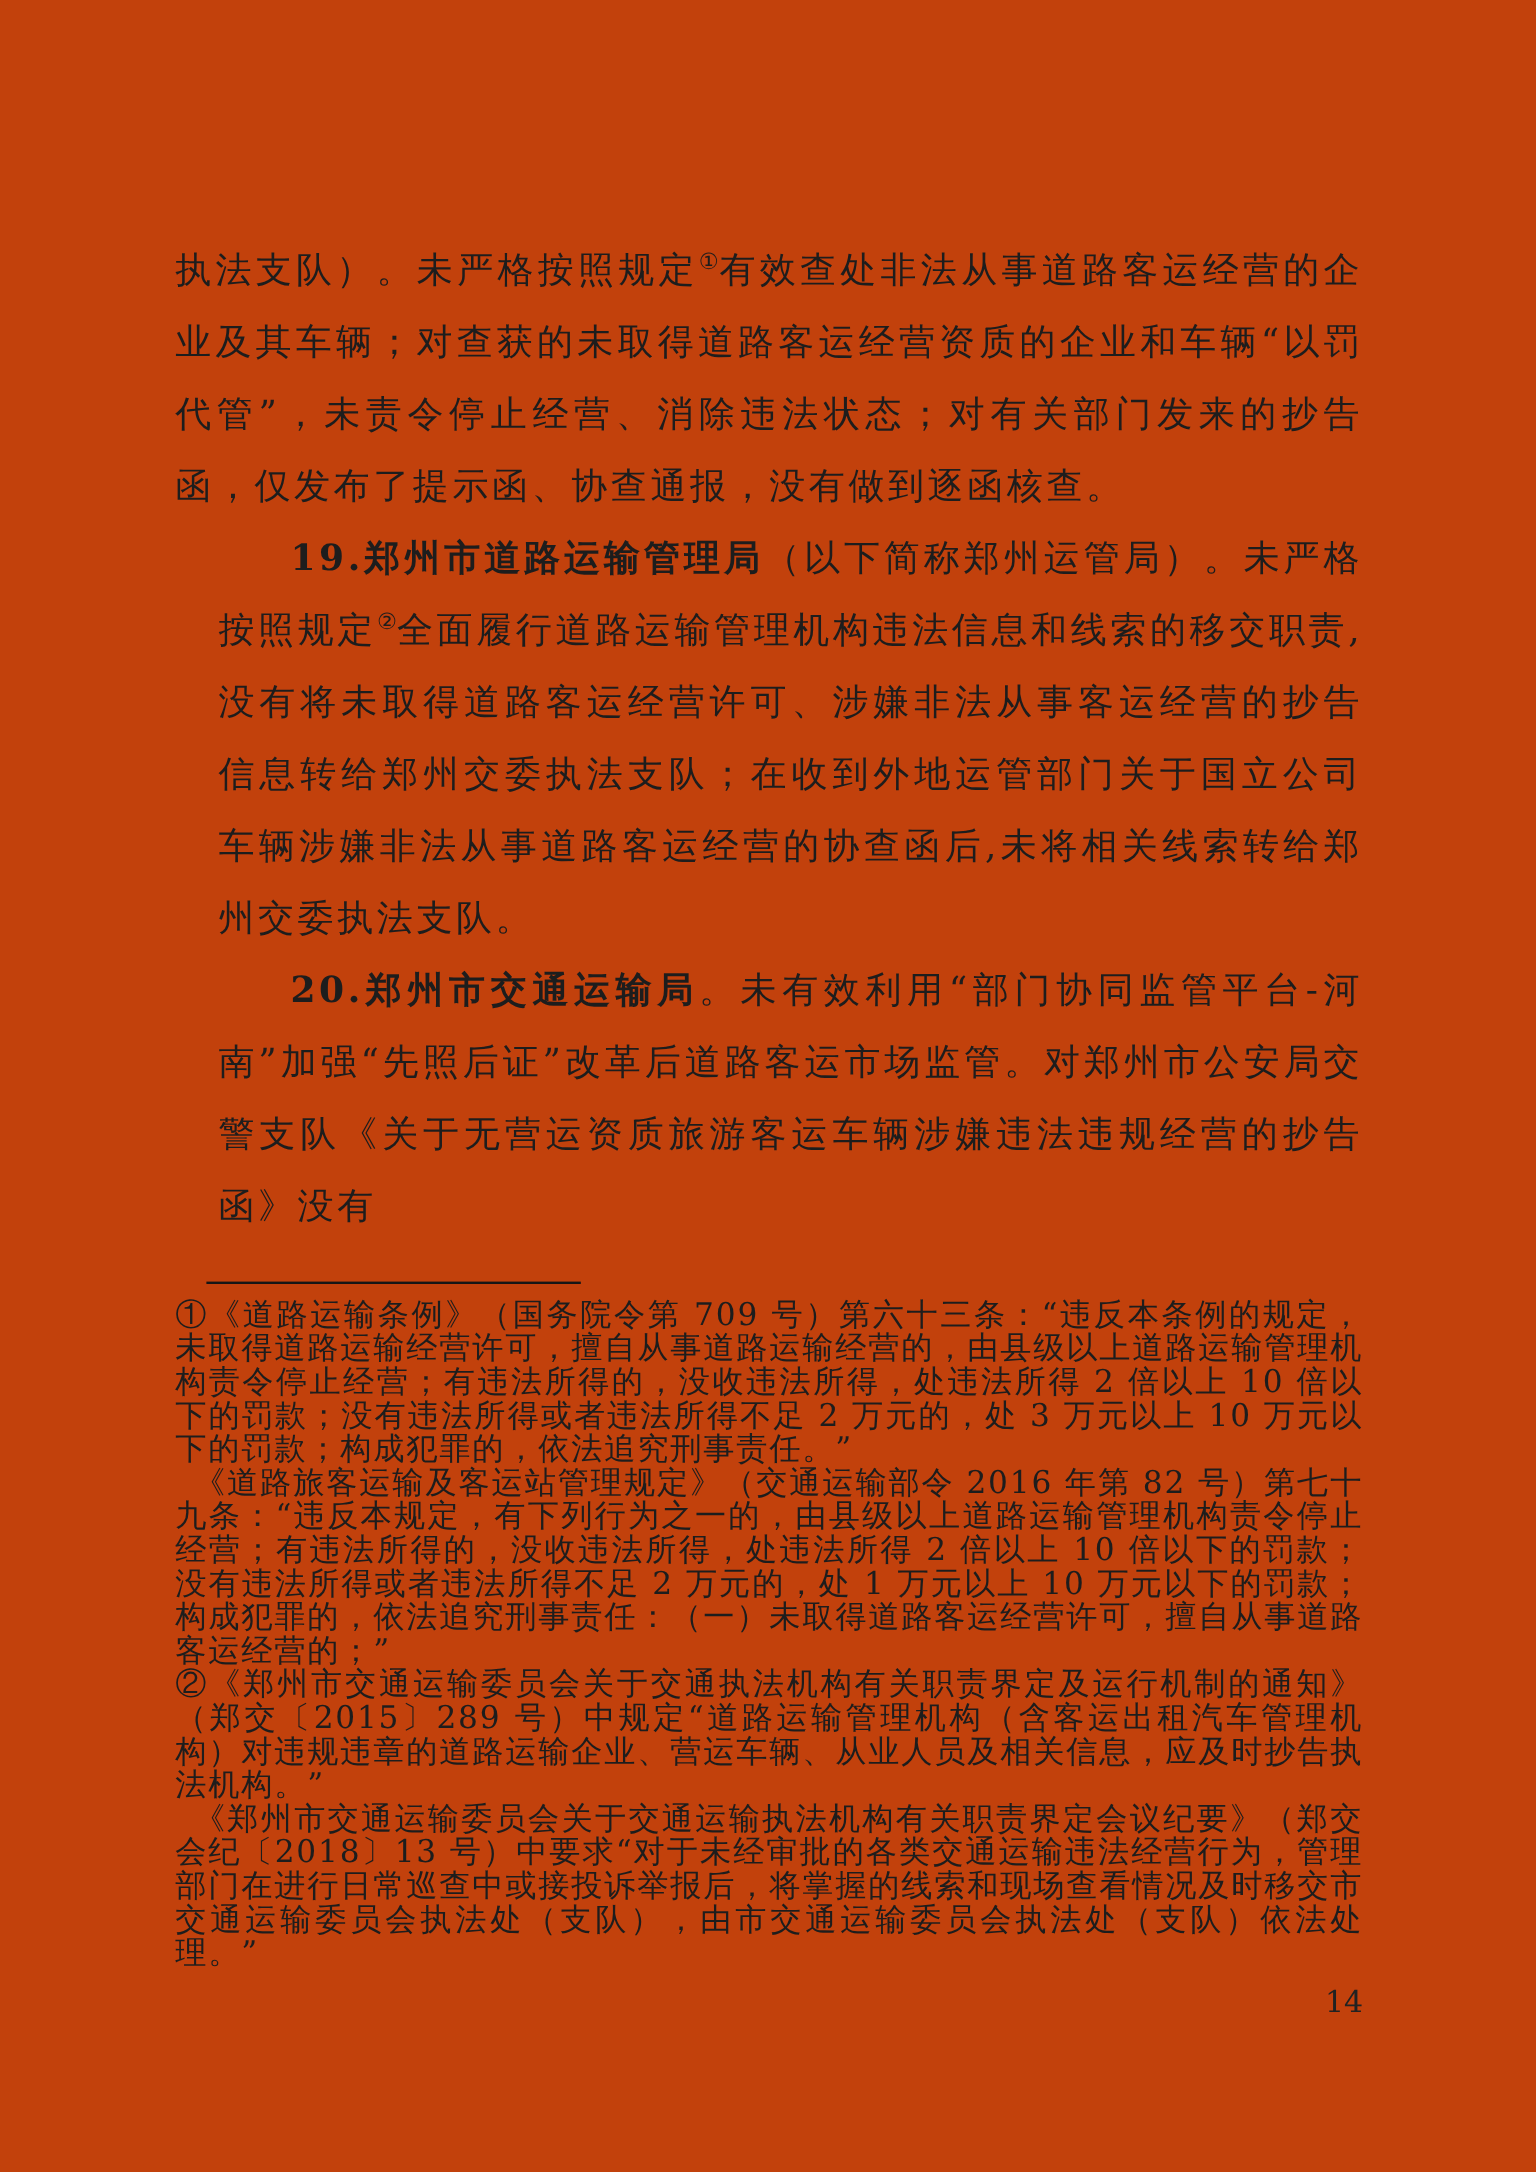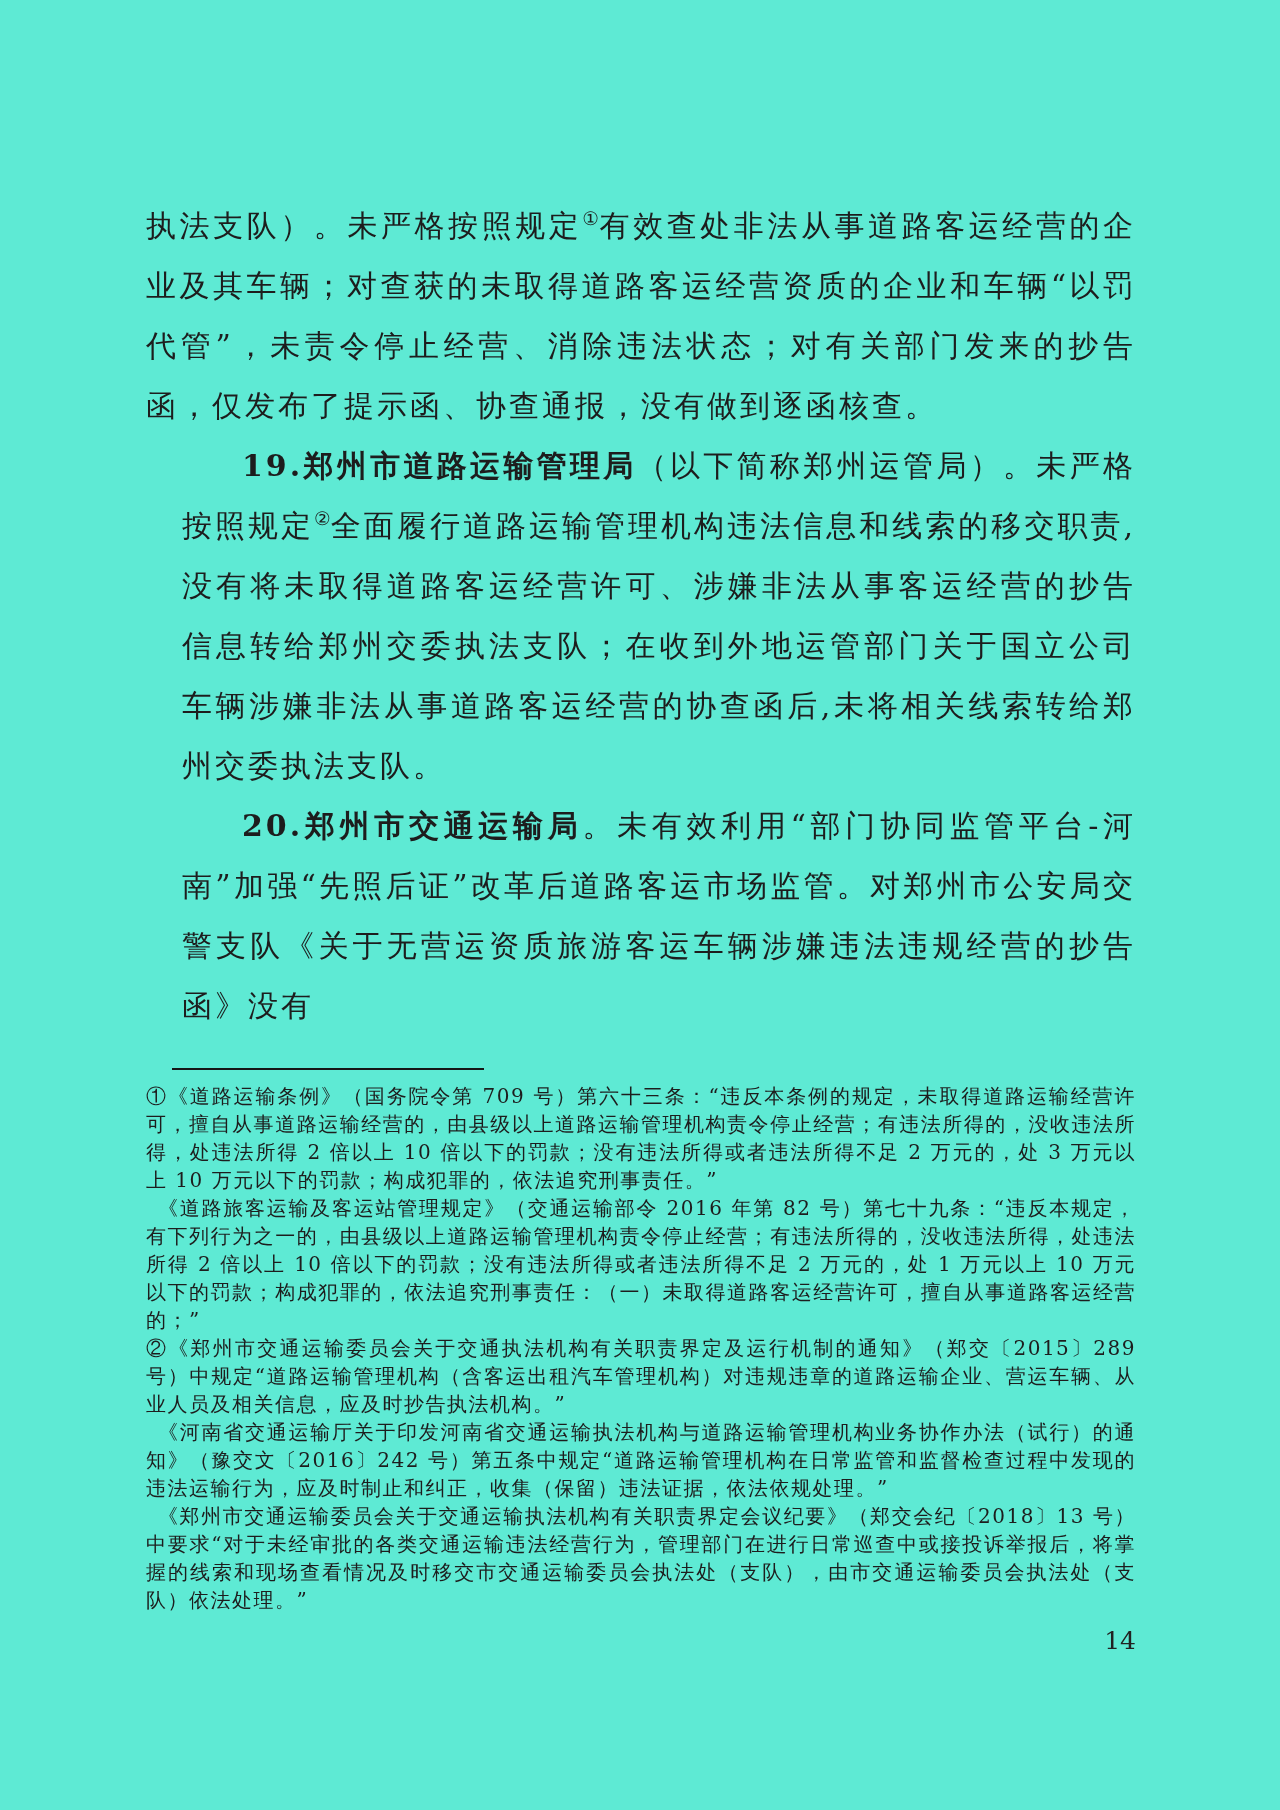--- a/index.html
+++ b/index.html
@@ -2,21 +2,21 @@
 <html><head>
 <meta charset="utf-8">
 <style>
   * { margin: 0; padding: 0; box-sizing: border-box; }
   html, body { background: #ffffff; }
   .page {
     position: relative;
     width: 1280px;
     height: 1810px;
     margin: 0 auto;
-    background: #5eead4;
+    background: #c2410c;
     color: #1d1d1d;
     font-family: "DejaVu Serif", "Liberation Serif", serif;
     padding: 196px 144px 0 146px;
     overflow: hidden;
   }
   .body-text {
     font-size: 30px;
     line-height: 60px;
     letter-spacing: 3px;
     text-align: justify;
@@ -31,21 +31,21 @@
     letter-spacing: 0;
   }
   .fn-sep {
     width: 312px;
     margin-left: 26px;
     margin-top: 32px;
     border-top: 2px solid #161616;
   }
   .footnotes {
     margin-top: 12px;
-    font-size: 20px;
+    font-size: 26px;
     line-height: 28px;
     letter-spacing: 1.5px;
     text-align: justify;
   }
   .fn { text-align: justify; }
   .fn-indent { text-indent: 0.6em; }
   .page-number {
     margin-top: 12px;
     text-align: right;
     font-size: 25px;
@@ -65,19 +65,18 @@
 
     <p class="para indent"><b class="head">20.郑州市交通运输局</b><span>。未有效利用“部门协同监管平台-河南”加强“先照后证”改革后道路客运市场监管。对郑州市公安局交警支队《关于无营运资质旅游客运车辆涉嫌违法违规经营的抄告函》没有</span></p>
   </div>
 
   <div class="fn-sep"></div>
 
   <div class="footnotes">
     <p class="fn">①《道路运输条例》（国务院令第 709 号）第六十三条：“违反本条例的规定，未取得道路运输经营许可，擅自从事道路运输经营的，由县级以上道路运输管理机构责令停止经营；有违法所得的，没收违法所得，处违法所得 2 倍以上 10 倍以下的罚款；没有违法所得或者违法所得不足 2 万元的，处 3 万元以上 10 万元以下的罚款；构成犯罪的，依法追究刑事责任。”</p>
     <p class="fn fn-indent">《道路旅客运输及客运站管理规定》（交通运输部令 2016 年第 82 号）第七十九条：“违反本规定，有下列行为之一的，由县级以上道路运输管理机构责令停止经营；有违法所得的，没收违法所得，处违法所得 2 倍以上 10 倍以下的罚款；没有违法所得或者违法所得不足 2 万元的，处 1 万元以上 10 万元以下的罚款；构成犯罪的，依法追究刑事责任：（一）未取得道路客运经营许可，擅自从事道路客运经营的；”</p>
     <p class="fn">②《郑州市交通运输委员会关于交通执法机构有关职责界定及运行机制的通知》（郑交〔2015〕289 号）中规定“道路运输管理机构（含客运出租汽车管理机构）对违规违章的道路运输企业、营运车辆、从业人员及相关信息，应及时抄告执法机构。”</p>
-    <p class="fn fn-indent">《河南省交通运输厅关于印发河南省交通运输执法机构与道路运输管理机构业务协作办法（试行）的通知》（豫交文〔2016〕242 号）第五条中规定“道路运输管理机构在日常监管和监督检查过程中发现的违法运输行为，应及时制止和纠正，收集（保留）违法证据，依法依规处理。”</p>
     <p class="fn fn-indent">《郑州市交通运输委员会关于交通运输执法机构有关职责界定会议纪要》（郑交会纪〔2018〕13 号）中要求“对于未经审批的各类交通运输违法经营行为，管理部门在进行日常巡查中或接投诉举报后，将掌握的线索和现场查看情况及时移交市交通运输委员会执法处（支队），由市交通运输委员会执法处（支队）依法处理。”</p>
   </div>
 
   <div class="page-number">14</div>
 
 </div>
 
 </body></html>

